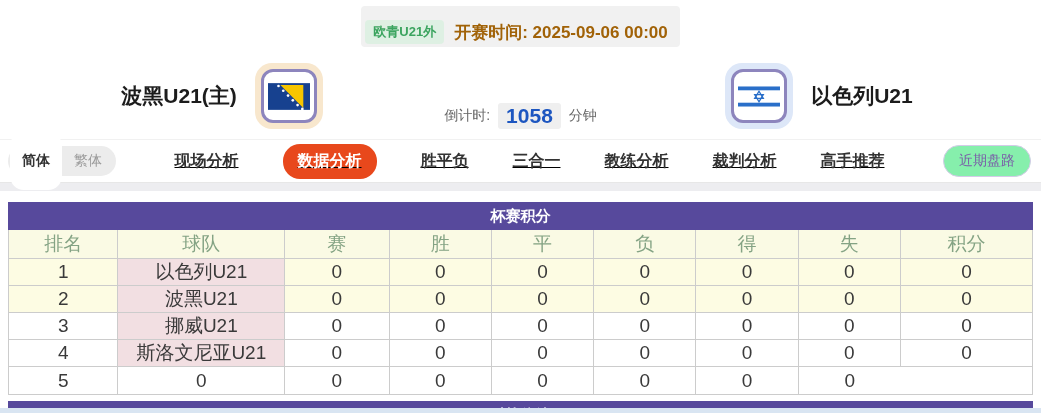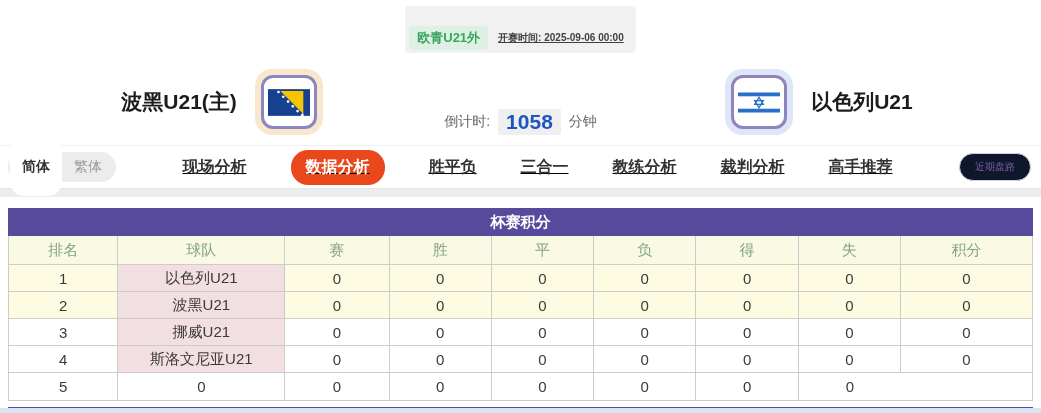--- a/index.html
+++ b/index.html
@@ -3,24 +3,24 @@
 <meta charset="utf-8">
 <style>
   * { margin:0; padding:0; box-sizing:border-box; }
   html,body { width:1041px; height:413px; background:#fff; overflow:hidden;
     font-family:"Liberation Sans","DejaVu Sans",sans-serif; }
   .page { position:relative; width:1041px; height:413px; background:#fff; }
 
   
   .top-area { padding-top:6px; }
   .kickoff-bar { display:flex; align-items:center; gap:10px; width:max-content;
-    margin:0 auto; background:#f1f1f1; border-radius:4px; padding:20px 12px 3px 4px; }
+    margin:0 auto; background:#f1f1f1; border-radius:4px; padding:14px 12px 3px 4px; }
   .league-badge { background:#def0e3; color:#3ba45f; font-size:13px; font-weight:bold;
     padding:3px 8px; border-radius:4px; }
-  .kickoff-text { font-size:10px; font-weight:bold; color:#404040;text-decoration:underline; }
+  .kickoff-text { font-size:17px; font-weight:bold; color:#a16207; }
   .teams-row { display:flex; align-items:flex-end; margin-top:12px; height:70px; }
   .team-zone { flex:1; display:flex; align-items:center; justify-content:center; gap:18px; }
   .team-name { font-size:21px; font-weight:bold; color:#1c1c1c; }
   .flag-box { width:68px; height:66px; border-radius:17px; display:flex;
     align-items:center; justify-content:center; }
   .flag-box.home { background:#f8e7cd; }
   .flag-box.away { background:#dde7f8; }
   .flag-inner { width:56px; height:54px; background:#fff; border:3px solid #8d85bd;
     border-radius:12px; display:flex; align-items:center; justify-content:center; }
   .countdown { display:flex; align-items:center; gap:8px; }
@@ -32,36 +32,36 @@
   .nav-bar { margin-top:10px; height:44px; display:flex; align-items:center;
     border-top:1px solid #f1f1f1; border-bottom:1px solid #e7e7e7; }
   .lang-toggle { margin-left:8px; display:flex; align-items:center; background:#ececec;
     border-radius:16px; padding:2px; height:30px; }
   .lang-seg { font-size:14px; padding:20px 12px; border-radius:14px; cursor:pointer; }
   .lang-seg.sel { background:#fff; color:#333; font-weight:bold; }
   .lang-seg.unsel { color:#999; }
   .nav-tabs { flex:1; display:flex; align-items:center; justify-content:center; gap:44px;text-decoration:underline; }
   .tab { font-size:16px; font-weight:bold; color:#333; cursor:pointer; white-space:nowrap; }
   .tab.active { background:#e8481c; color:#fff; border-radius:17px; padding:7px 15px; }
-  .trends-btn { margin-right:10px; font-size:10px; color:#7a5ca8; background:#0f172a;
+  .trends-btn { margin-right:10px; font-size:14px; color:#7a5ca8; background:#86efac;
     border:1px solid #d4cbe8; border-radius:16px; padding:6px 15px; cursor:pointer; white-space:nowrap; }
   .gray-strip { height:8px; background:#ededf0; }
 
   
   .table-wrap { margin:11px 8px 0 8px; }
   .section-title { height:28px; background:#57499c; color:#fff; font-size:15px;
     font-weight:bold; display:flex; align-items:center; justify-content:center; }
   .tgrid { border-left:1px solid #ccc; border-right:1px solid #ccc; border-bottom:1px solid #ccc; }
   .trow { display:grid; grid-template-columns:10.7% 16.3% 10.2% 10% 10% 10% 10% 10% auto;
     border-bottom:1px solid #ccc; height:27px; background:#fff; }
   .trow:last-child { border-bottom:none; }
   .trow.head { background:#fafae4; height:29px; }
   .trow.head .cell { color:#84a384; }
   .trow.hl .cell { background:#fdfce3; }
-  .cell { display:flex; align-items:center; justify-content:center; font-size:15px;
+  .cell { display:flex; align-items:center; justify-content:center; font-size:19px;
     color:#3a3a3a; border-right:1px solid #ccc; }
   .cell:last-child { border-right:none; }
   .trow .cell.teamcell { background:#f2dfe2; }
   .trow.head .cell.teamcell { background:transparent; }
 
   
   .h2h-bar { margin:6px 8px 0 8px; }
   .bottom-strip { position:absolute; left:0; bottom:0; width:100%; height:5px; background:#d9e5f2; }
 </style>
 </head>

